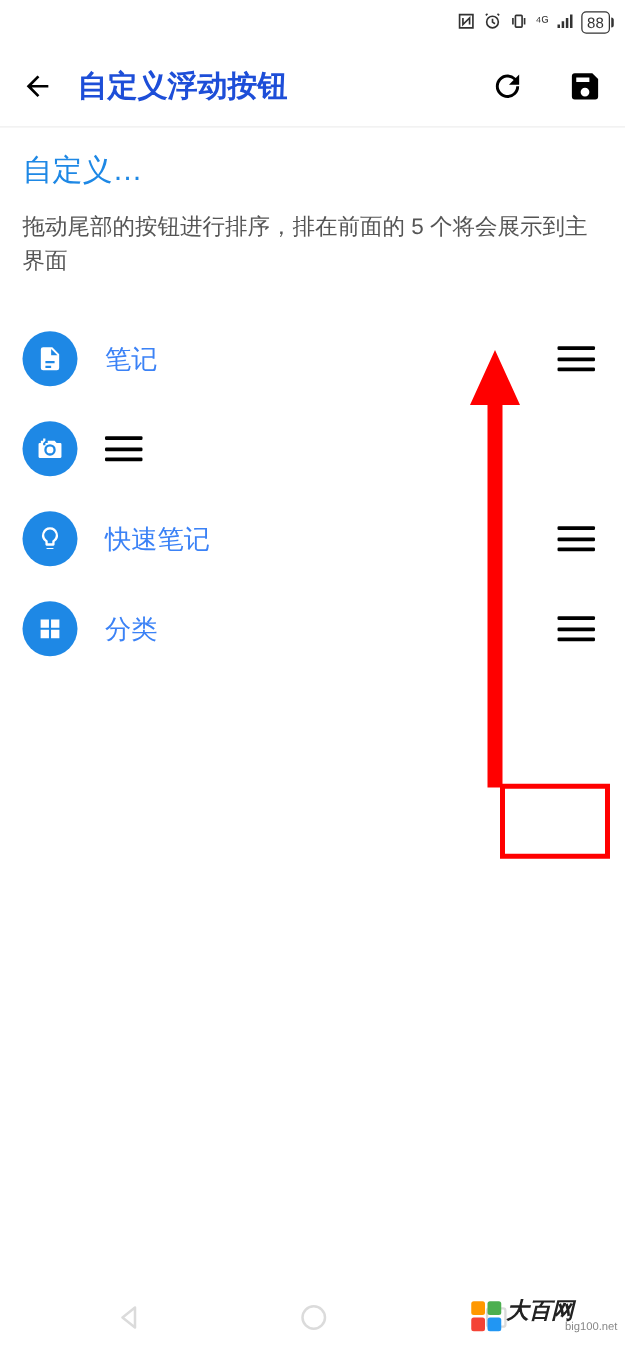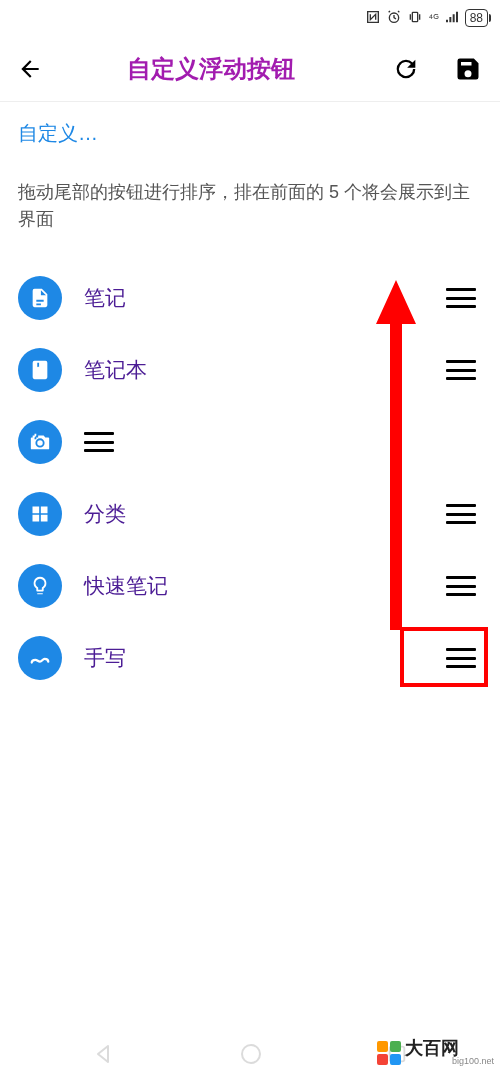--- a/index.html
+++ b/index.html
@@ -60,38 +60,37 @@
       width: 28px;
       height: 28px;
       display: flex;
       align-items: center;
       justify-content: center;
     }
     .title {
       font-size: 24px;
       font-weight: 700;
       flex: 1;
-      color: #a21caf;
-      text-align: center;
+      color: #1d4ed8;
     }
     .action-icon {
       width: 32px;
       height: 32px;
       display: flex;
       align-items: center;
       justify-content: center;
       margin-left: 12px;
     }
     .content {
       padding: 18px;
     }
     .custom-link {
       color: #1e88e5;
-      font-size: 20px;
-      margin-bottom: 32px;
+      font-size: 24px;
+      margin-bottom: 16px;
     }
     .hint {
       color: #555;
       font-size: 18px;
       line-height: 1.5;
       margin-bottom: 44px;
     }
     .list {
       display: flex;
       flex-direction: column;
@@ -111,21 +110,21 @@
       display: flex;
       align-items: center;
       justify-content: center;
       flex-shrink: 0;
     }
     .item-icon svg {
       fill: #fff;
     }
     .item-label {
       font-size: 21px;
-      color: #4c1d95;
+      color: #3b82f6;
       flex: 1;
     }
     .drag-handle {
       width: 30px;
       height: 20px;
       display: flex;
       flex-direction: column;
       justify-content: space-between;
       margin-right: 6px;
     }
@@ -193,20 +192,21 @@
     .wm-tile.b { background: #2196f3; }
     .watermark-text {
       display: flex;
       flex-direction: column;
       line-height: 1;
     }
     .watermark-main {
       font-size: 18px;
       font-weight: bold;
       color: #222;
+      font-style: italic;
     }
     .watermark-sub {
       font-size: 9px;
       color: #888;
       margin-left: 47px;
     }
   </style>
 </head>
 <body>
 
@@ -272,88 +272,62 @@
           </svg>
       </div>
       <div class="item-label">笔记</div>
       <div class="drag-handle">
           <span></span>
           <span></span>
           <span></span>
         </div>
     </div>
 
-    <div class="list-item">
-      <div class="item-icon">
-        <svg width="22" height="22" viewBox="0 0 24 24">
-            <path d="M18 2H6a2 2 0 00-2 2v16a2 2 0 002 2h12a2 2 0 002-2V4a2 2 0 00-2-2zM9 4h2v5l-1-.75L9 9V4z"></path>
-          </svg>
-      </div>
-      <div class="item-label">笔记本</div>
-      <div class="drag-handle">
-          <span></span>
-          <span></span>
-          <span></span>
-        </div>
-    </div>
 
     <div class="list-item">
       <div class="item-icon">
         <svg width="22" height="22" viewBox="0 0 24 24">
             <path d="M12 10a3 3 0 100 6 3 3 0 000-6zm9-3h-3.2l-1.8-2H8L6.2 7H3a1 1 0 00-1 1v11a1 1 0 001 1h18a1 1 0 001-1V8a1 1 0 00-1-1zm-9 11a5 5 0 110-10 5 5 0 010 10zM6 5V3h2v2h2v2H8v2H6V7H4V5h2z"></path>
           </svg>
       </div>
       <div class="drag-handle">
           <span></span>
           <span></span>
           <span></span>
         </div>
     </div>
 
     <div class="list-item">
       <div class="item-icon">
+        <svg width="22" height="22" viewBox="0 0 24 24">
+            <path d="M9 21h6v-1H9v1zm3-19a7 7 0 00-4 12.7V17a1 1 0 001 1h6a1 1 0 001-1v-2.3A7 7 0 0012 2zm2.85 11.1l-.85.6V16h-4v-2.3l-.85-.6a5 5 0 115.7 0z" fill="#fff"></path>
+          </svg>
+      </div>
+      <div class="item-label">快速笔记</div>
+      <div class="drag-handle">
+          <span></span>
+          <span></span>
+          <span></span>
+        </div>
+    </div>
+
+    <div class="list-item">
+      <div class="item-icon">
         <svg width="20" height="20" viewBox="0 0 24 24">
             <path d="M3 3h8v8H3zm10 0h8v8h-8zM3 13h8v8H3zm10 0h8v8h-8z"></path>
           </svg>
       </div>
       <div class="item-label">分类</div>
       <div class="drag-handle">
           <span></span>
           <span></span>
           <span></span>
         </div>
     </div>
 
-    <div class="list-item">
-      <div class="item-icon">
-        <svg width="22" height="22" viewBox="0 0 24 24">
-            <path d="M9 21h6v-1H9v1zm3-19a7 7 0 00-4 12.7V17a1 1 0 001 1h6a1 1 0 001-1v-2.3A7 7 0 0012 2zm2.85 11.1l-.85.6V16h-4v-2.3l-.85-.6a5 5 0 115.7 0z" fill="#fff"></path>
-          </svg>
-      </div>
-      <div class="item-label">快速笔记</div>
-      <div class="drag-handle">
-          <span></span>
-          <span></span>
-          <span></span>
-        </div>
-    </div>
-
-    <div class="list-item">
-      <div class="item-icon">
-        <svg width="22" height="22" viewBox="0 0 24 24">
-            <path d="M3 17c0-2 2-3 4-3s3 2 5 2 3-3 5-3 4 1 4 3" fill="none" stroke="#fff" stroke-width="2.5" stroke-linecap="round"></path>
-          </svg>
-      </div>
-      <div class="item-label">手写</div>
-      <div class="drag-handle">
-          <span></span>
-          <span></span>
-          <span></span>
-        </div>
-    </div>
 
   </div>
 </div>
 
 <div class="arrow-overlay">
   <svg width="60" height="360">
     <polygon points="24,0 4,44 18,44 18,350 30,350 30,44 44,44" fill="#f00"></polygon>
   </svg>
 </div>
 <div class="highlight-box"></div>

